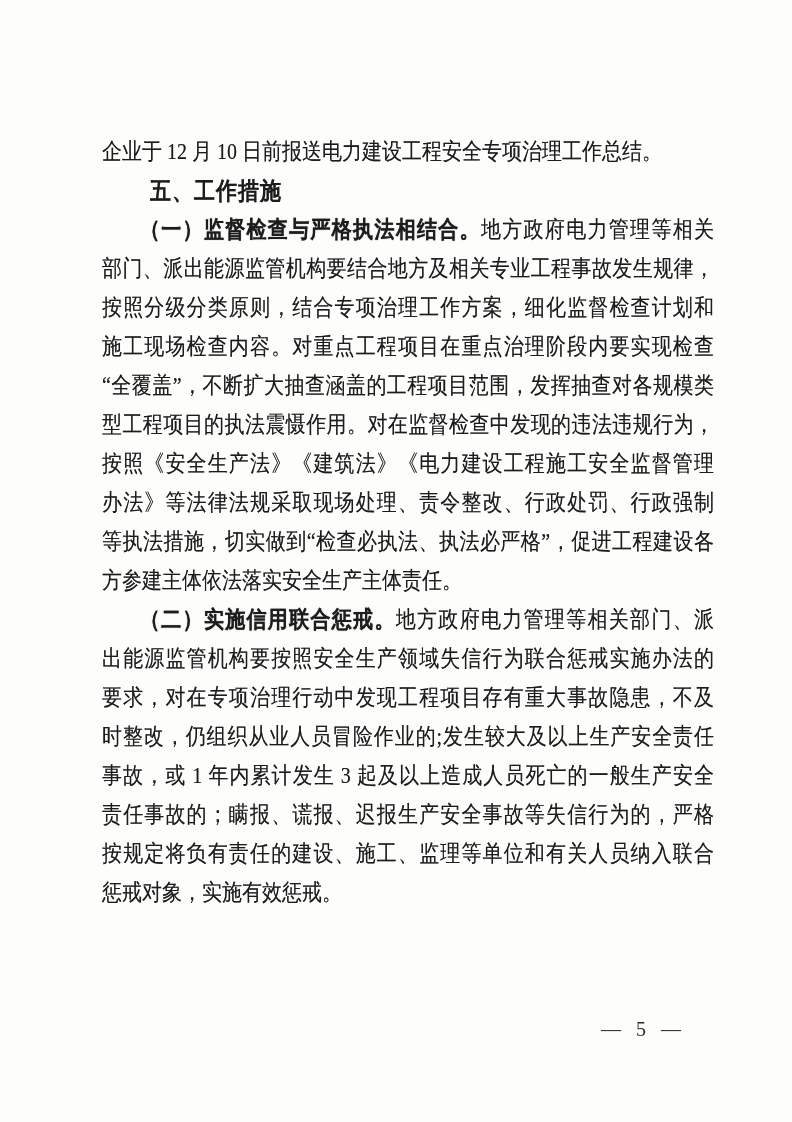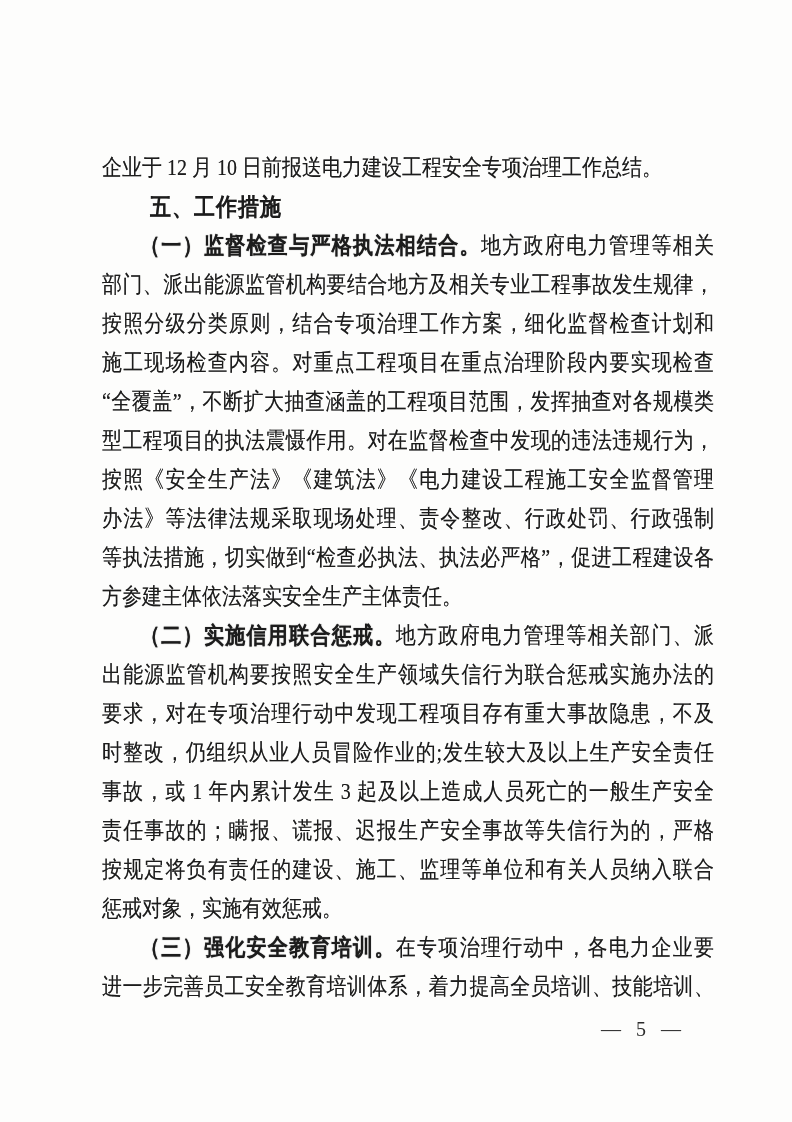--- a/index.html
+++ b/index.html
@@ -12,21 +12,21 @@
     width: 792px;
     height: 1122px;
     background: #fdfdfc;
     overflow: hidden;
     font-family: "Liberation Serif", "DejaVu Serif", serif;
     color: #1c1c1c;
   }
   .content {
     position: absolute;
     left: 102px;
-    top: 148px;
+    top: 132px;
     width: 612px;
     font-size: 20px;
     text-shadow: 0 0 0.6px rgba(40,40,40,0.55);
   }
   .line {
     display: block;
     height: 39px;
     line-height: 39px;
     white-space: nowrap;
     transform: scaleY(1.15);
@@ -88,21 +88,17 @@
       <div class="line fill indent"><span class="lead">（二）实施信用联合惩戒。</span><span>地方政府电力管理等相关部门、派</span></div>
       <div class="line fill">出能源监管机构要按照安全生产领域失信行为联合惩戒实施办法的</div>
       <div class="line fill">要求，对在专项治理行动中发现工程项目存有重大事故隐患，不及</div>
       <div class="line fill">时整改，仍组织从业人员冒险作业的;发生较大及以上生产安全责任</div>
       <div class="line fill">事故，或 1 年内累计发生 3 起及以上造成人员死亡的一般生产安全</div>
       <div class="line fill">责任事故的；瞒报、谎报、迟报生产安全事故等失信行为的，严格</div>
       <div class="line fill">按规定将负有责任的建设、施工、监理等单位和有关人员纳入联合</div>
       <div class="line">惩戒对象，实施有效惩戒。</div>
     </div>
 
-    <div>
-      <div class="line fill indent"><span class="lead">（三）强化安全教育培训。</span><span>在专项治理行动中，各电力企业要</span></div>
-      <div class="line fill">进一步完善员工安全教育培训体系，着力提高全员培训、技能培训、</div>
-    </div>
 
   </div>
 
   <div class="page-number">— 5 —</div>
 </div>
 
 </body></html>

